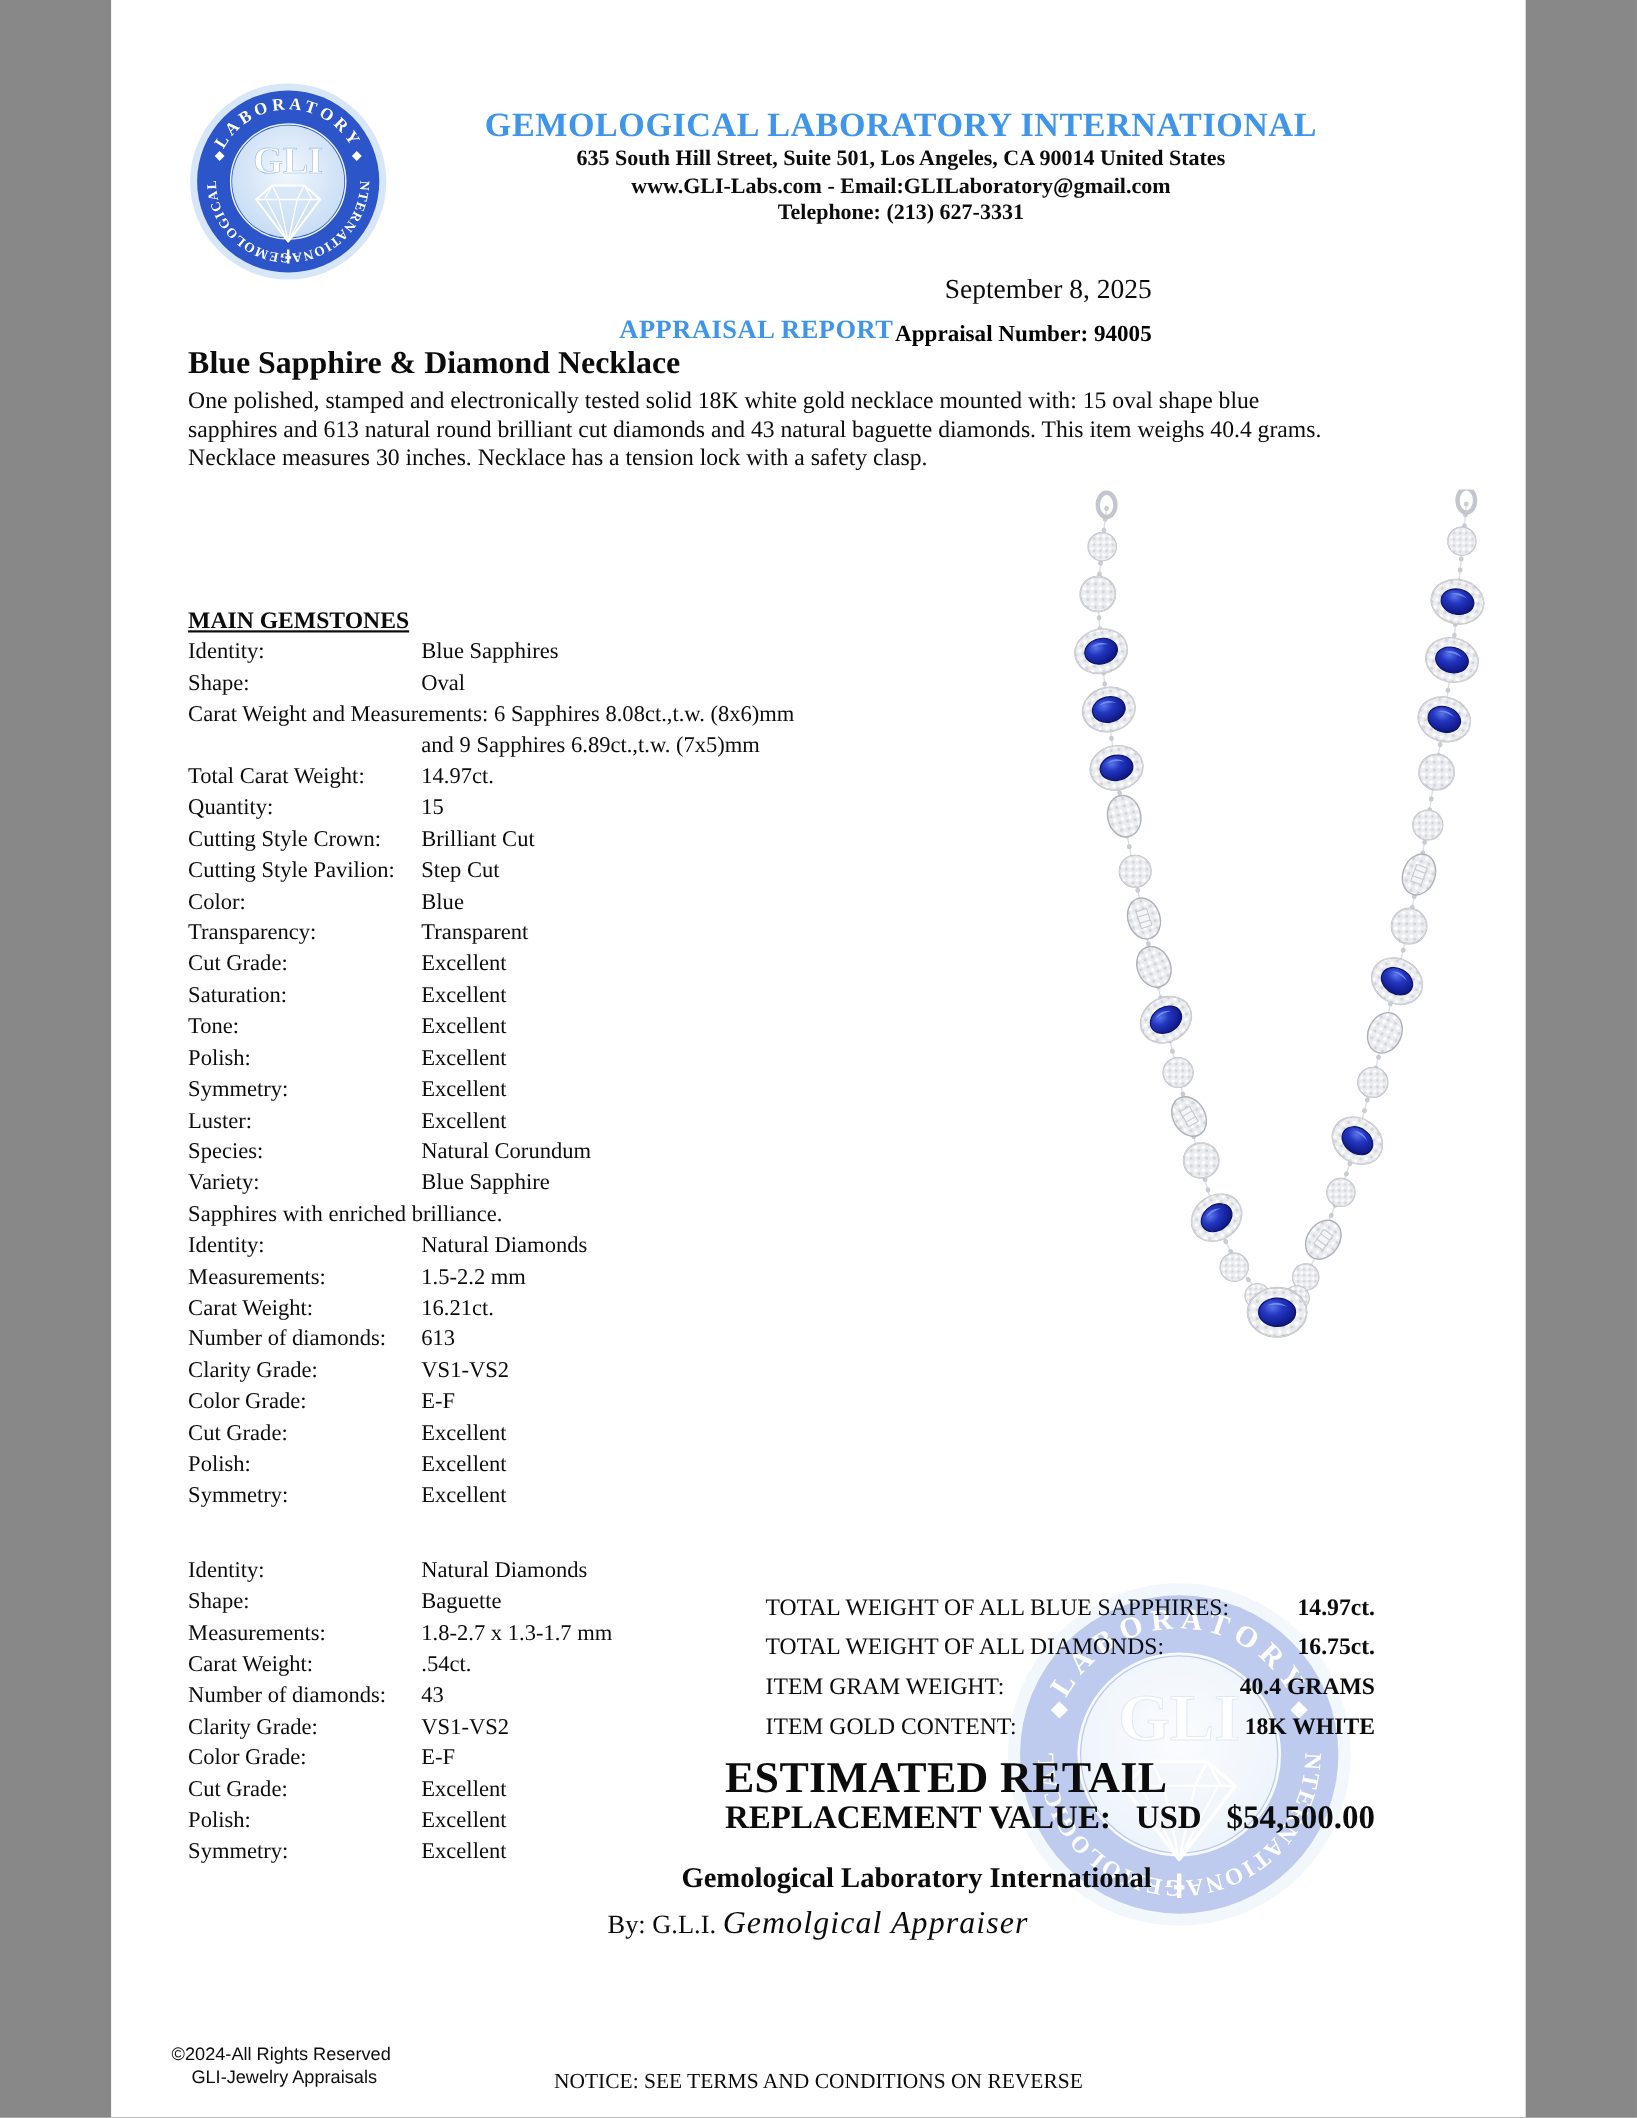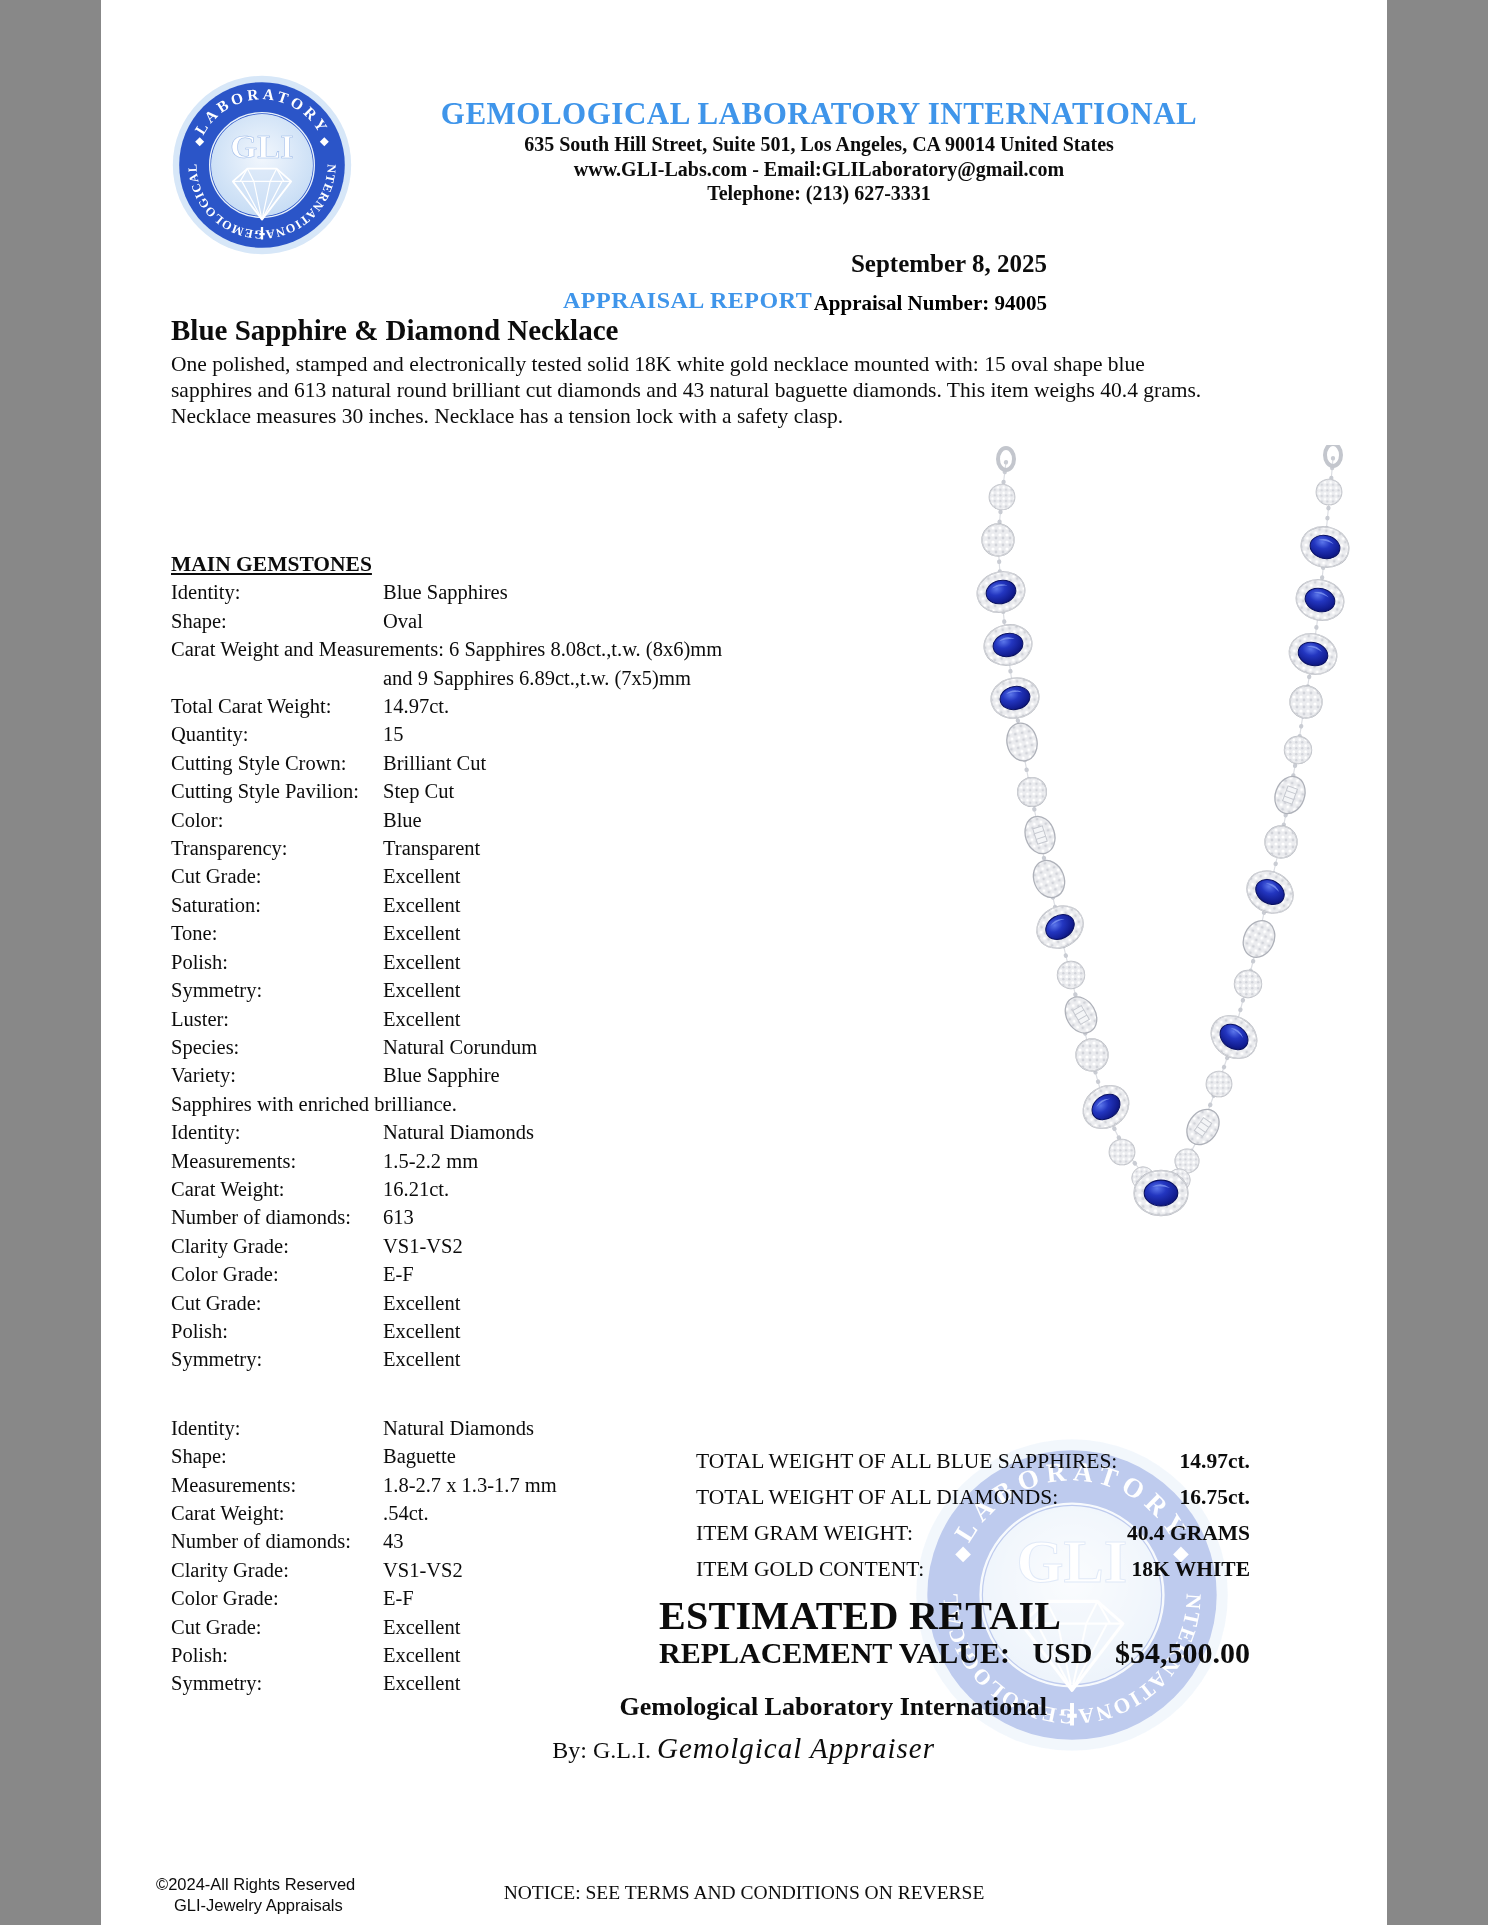--- a/index.html
+++ b/index.html
@@ -6,21 +6,21 @@
   .page{
     position:relative;width:1286px;height:1925px;background:#ffffff;
     margin:0 auto;overflow:hidden;
     font-family:"Liberation Serif", serif;color:#0c0c0c;
   }
   
   .logo-wrap{position:absolute;left:70px;top:74px;width:182px;height:182px;}
   .header-block{position:absolute;left:268px;top:96px;width:900px;text-align:center;}
   .org-name{font-size:31px;font-weight:bold;color:#3f95ea;letter-spacing:.5px;white-space:nowrap;}
   .addr{font-size:20px;font-weight:bold;line-height:24.5px;}
-  .date-line{position:absolute;right:340px;top:250px;font-size:25px;font-weight:bold;margin-left:11px;}
+  .date-line{position:absolute;right:340px;top:250px;font-size:25px;font-weight:normal;margin-left:11px;}
   .report-label{position:absolute;left:462px;top:287px;font-size:24px;font-weight:bold;color:#3f95ea;letter-spacing:.5px;}
   .appraisal-number{position:absolute;right:340px;top:291px;font-size:21px;font-weight:bold;color:#000000;}
   .item-title{position:absolute;left:70px;top:314px;font-size:29px;font-weight:bold;}
   .description{position:absolute;left:70px;top:352px;width:1054px;font-size:21.5px;line-height:25.8px;}
   
   .spec-col{position:absolute;left:70px;top:550px;width:690px;}
   .section-title{font-size:21.5px;font-weight:bold;text-decoration:underline;line-height:28.4px;}
   .spec-row{font-size:20.5px;line-height:28.4px;white-space:nowrap;}
   .spec-row .spec-label{display:inline-block;min-width:212px;}
   .note-line{font-size:20.5px;line-height:28.4px;}
@@ -30,21 +30,21 @@
   .totals{position:absolute;left:595px;top:1443px;width:554px;}
   .totals .spec-row{display:flex;justify-content:space-between;font-size:21.5px;line-height:36px;white-space:nowrap;}
   .totals .spec-row .spec-label{min-width:0;}
   .totals .spec-row .spec-value{font-weight:bold;}
   .est-line1{position:absolute;left:558px;top:1592px;font-size:40px;font-weight:bold;letter-spacing:.3px;}
   .est-line2{position:absolute;left:558px;top:1636px;width:591px;display:flex;justify-content:space-between;font-size:30px;font-weight:bold;}
   .org-sign{position:absolute;right:340px;top:1692px;font-size:26px;font-weight:bold;}
   .by-line{position:absolute;right:452px;top:1732px;font-size:24px;white-space:nowrap;}
   .by-line .script{font-style:italic;font-size:29px;letter-spacing:1px;}
   
-  .footer-left{position:absolute;left:55px;top:1858px;font-family:"Liberation Sans",sans-serif;font-size:16.5px;line-height:21px;margin-top:16px;}
+  .footer-left{position:absolute;left:55px;top:1858px;font-family:"Liberation Sans",sans-serif;font-size:16.5px;line-height:21px;}
   .footer-left .l2{padding-left:18px;}
   .notice{position:absolute;left:50%;transform:translateX(-50%);top:1882px;font-size:19.5px;}
   
   .necklace{position:absolute;left:860px;top:445px;z-index:1;}
   .watermark{position:absolute;left:812px;top:1436px;opacity:.3;z-index:0;}
   .z2{z-index:2;}
   .hidden-defs{position:absolute;width:0;height:0;overflow:hidden;}
 </style>
 </head>
 <body>

